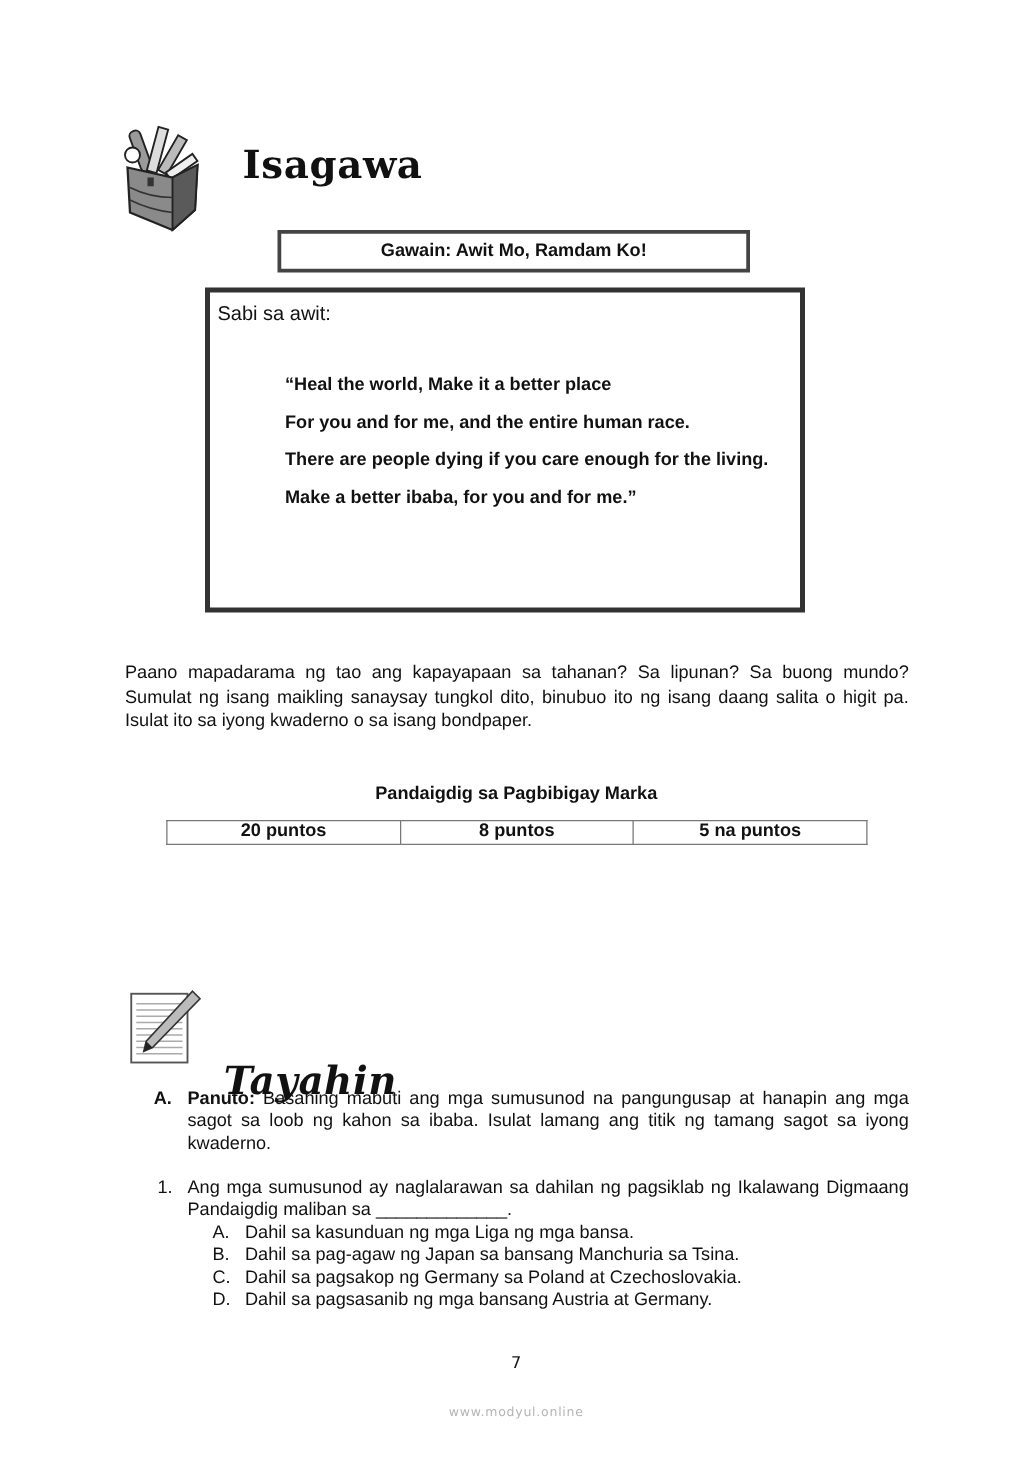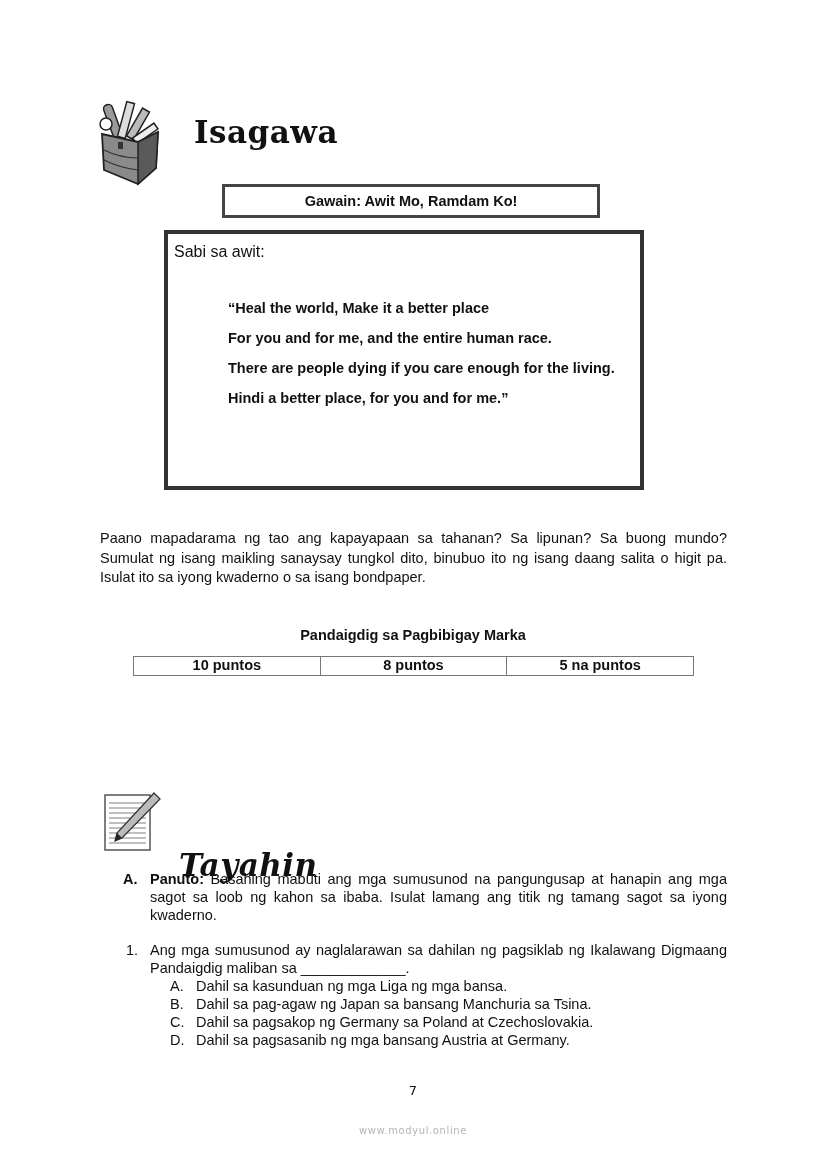--- a/index.html
+++ b/index.html
@@ -49,30 +49,30 @@
 
 <div class="abs gawain-box">
   <span>Gawain: Awit Mo, Ramdam Ko!</span>
 </div>
 
 <div class="abs song-box">
   <div class="sabi">Sabi sa awit:</div>
   <div class="lyric" style="top:66px;">“Heal the world, Make it a better place</div>
   <div class="lyric" style="top:96px;">For you and for me, and the entire human race.</div>
   <div class="lyric" style="top:126px;">There are people dying if you care enough for the living.</div>
-  <div class="lyric" style="top:156px;">Hindi a better place, for you and for me.”</div>
+  <div class="lyric" style="top:156px;">Make a better ibaba, for you and for me.”</div>
 </div>
 
 <div class="abs para">Paano mapadarama ng tao ang kapayapaan sa tahanan? Sa lipunan? Sa buong mundo? Sumulat ng isang maikling sanaysay tungkol dito, binubuo ito ng isang daang salita o higit pa. Isulat ito sa iyong kwaderno o sa isang bondpaper.</div>
 
 <div class="abs table-title">Pandaigdig sa Pagbibigay Marka</div>
 <table class="rubric">
   <tbody>
       <tr>
-    <th style="width:33.3%">10 puntos</th>
+    <th style="width:33.3%">20 puntos</th>
     <th style="width:33.3%">8 puntos</th>
     <th style="width:33.3%">5 na puntos</th>
   </tr>
 </tbody>
   </table>
 
 <div class="abs" style="left:104px; top:792px; width:58px; height:60px;">
   <svg width="58" height="60" viewBox="0 0 58 60">
     <rect x="1" y="3" width="45" height="55" fill="#fff" stroke="#555" stroke-width="1.5"></rect>
     <g stroke="#aaa" stroke-width="1.3">

